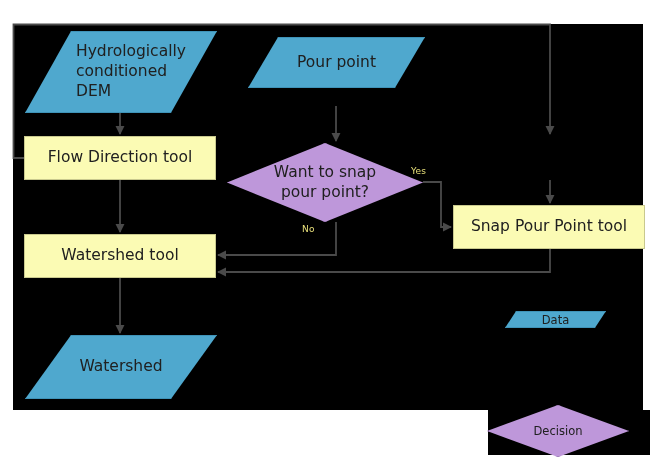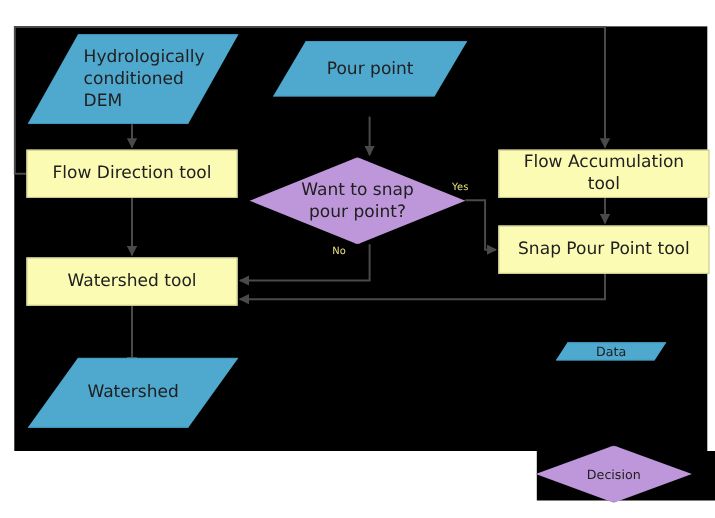--- a/index.html
+++ b/index.html
@@ -114,21 +114,21 @@
     -webkit-clip-path: polygon(50% 0, 100% 50%, 50% 100%, 0 50%);
   }
 
   #node-watershedtool {
     left: 24px; top: 234px; width: 192px; height: 44px;
     font-size: 15.5px;
     text-align: right;
   }
 
   #node-watershed {
-    left: 25px; top: 325px; width: 192px; height: 64px;
+    left: 25px; top: 335px; width: 192px; height: 64px;
     font-size: 15.5px;
     clip-path: polygon(24% 0, 100% 0, 76% 100%, 0 100%);
     -webkit-clip-path: polygon(24% 0, 100% 0, 76% 100%, 0 100%);
   }
 
   
   .edge-label {
     position: absolute;
     z-index: 6;
     font-size: 9px;
@@ -212,23 +212,20 @@
   </div>
 
   <div class="node shape-data" id="node-pourpoint">
     <span class="lbl">Pour point</span>
   </div>
 
   <div class="node shape-process" id="node-flowdir">
     <span class="lbl">Flow Direction tool</span>
   </div>
 
-  <div class="node shape-process" id="node-flowacc">
-    <span class="lbl">Flow Accumulation tool</span>
-  </div>
 
   <div class="node shape-process" id="node-snap">
     <span class="lbl">Snap Pour Point tool</span>
   </div>
 
   <div class="node shape-decision" id="node-decision">
     <span class="lbl">Want to snap
 pour point?</span>
   </div>
 

